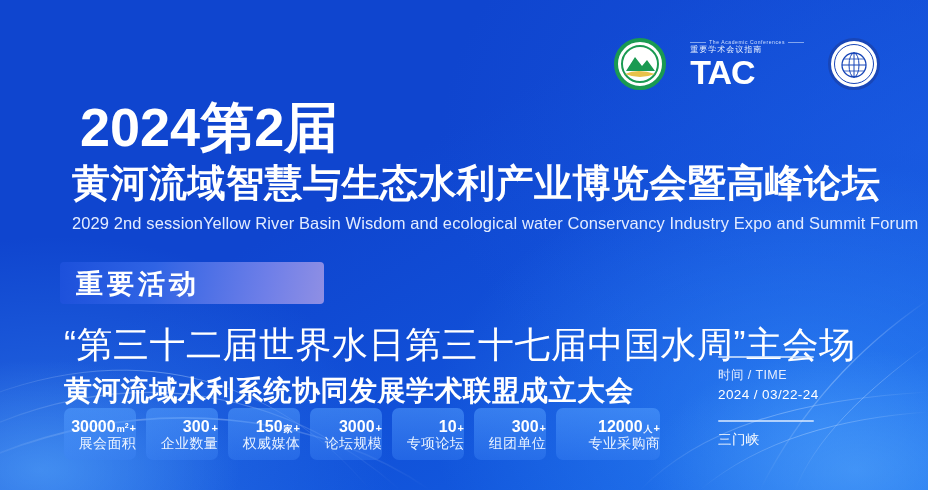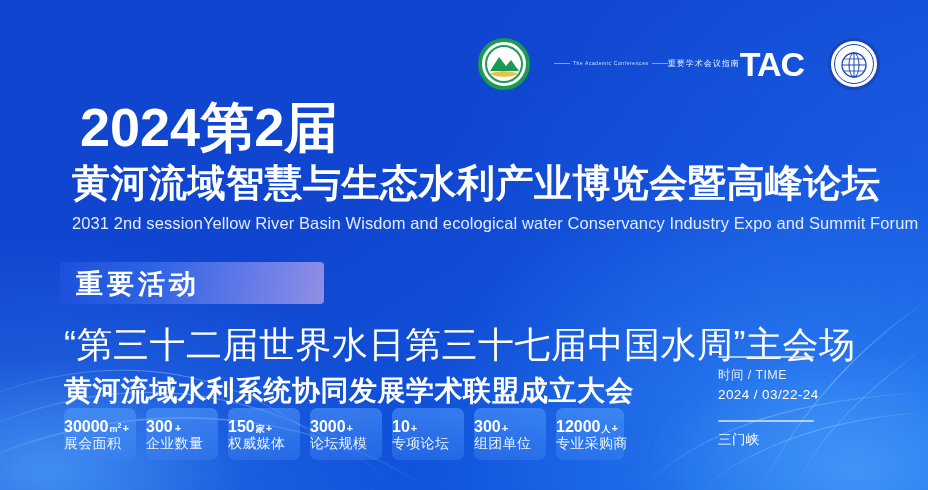--- a/index.html
+++ b/index.html
@@ -28,21 +28,21 @@
     box-sizing:border-box;
     overflow:hidden;
   }
   .logo-green .ring{
     position:absolute;inset:3px;border-radius:50%;border:2px solid #1a9a52;box-sizing:border-box;
   }
   .logo-blue{
     background:#ffffff;border:3px solid #1846b8;box-sizing:border-box;overflow:hidden;
   }
   .logo-blue .ring2{position:absolute;inset:3px;border-radius:50%;border:1.5px solid #1846b8;box-sizing:border-box;}
-  .tac{position:relative;display:flex;flex-direction:row;align-items:center;justify-content:center;padding:0 2px;}
+  .tac{position:relative;display:flex;flex-direction:column;align-items:flex-start;justify-content:center;padding:0 2px;}
   .tac-en{font-size:5px;letter-spacing:.6px;color:#cfe0ff;white-space:nowrap;line-height:1;margin-bottom:1px;
           display:flex;align-items:center;gap:3px;}
   .tac-en .hr{display:block;width:16px;height:1px;background:rgba(220,235,255,.55);}
   .tac-cn{font-size:8px;color:#eaf2ff;letter-spacing:1px;white-space:nowrap;line-height:1;margin-bottom:1px;}
   .tac-mark{font-size:34px;font-weight:700;color:#ffffff;letter-spacing:-1px;line-height:1;
             font-family:"Liberation Sans",sans-serif;}
 
   
   .hl-year{
     position:absolute;left:80px;top:100px;
@@ -78,24 +78,24 @@
   .ev2{
     position:absolute;left:64px;top:374px;
     font-size:28px;font-weight:700;color:#ffffff;letter-spacing:.5px;line-height:1.2;white-space:nowrap;
   }
 
   
   .stats{position:absolute;left:64px;top:408px;display:flex;gap:10px;align-items:flex-start;}
   .stat{
     width:72px;height:52px;border-radius:7px;
     background:linear-gradient(180deg,rgba(86,160,255,.52) 0%,rgba(60,130,245,.40) 100%);
-    display:flex;flex-direction:column;align-items:flex-start;justify-content:center;gap:1px;
+    display:flex;flex-direction:column;align-items:flex-end;justify-content:center;gap:1px;
     box-sizing:border-box;
   }
-  .stat.wide{width:68px;}
+  .stat.wide{width:104px;}
   .stat-num{
     color:#ffffff;font-weight:700;font-size:16px;line-height:1;white-space:nowrap;
     display:flex;align-items:baseline;
   }
   .stat-num .unit{font-size:9px;font-weight:700;margin-left:1px;}
   .stat-num .sup{font-size:7px;vertical-align:super;position:relative;top:-4px;}
   .stat-num .plus{font-size:11px;font-weight:700;margin-left:1px;}
   .stat-label{color:#eaf3ff;font-size:14px;line-height:1;letter-spacing:.3px;white-space:nowrap;}
 
   
@@ -162,21 +162,21 @@
         <line x1="16" y1="21" x2="36" y2="21" stroke="#1846b8" stroke-width=".8"></line>
         <line x1="16" y1="33" x2="36" y2="33" stroke="#1846b8" stroke-width=".8"></line>
         <path d="M26 14 v26" stroke="#1846b8" stroke-width="1"></path>
       </svg>
     </div>
 
   </div>
 
   <div class="hl-year">2024第2届</div>
   <div class="hl-main">黄河流域智慧与生态水利产业博览会暨高峰论坛</div>
-  <div class="hl-en">2031 2nd sessionYellow River Basin Wisdom and ecological water Conservancy Industry Expo and Summit Forum</div>
+  <div class="hl-en">2029 2nd sessionYellow River Basin Wisdom and ecological water Conservancy Industry Expo and Summit Forum</div>
 
   <div class="tag"></div>
   <div class="tag-text">重要活动</div>
 
   <div class="ev1">“第三十二届世界水日第三十七届中国水周”主会场</div>
   <div class="ev2">黄河流域水利系统协同发展学术联盟成立大会</div>
 
   <div class="stats">
     <div class="stat">
       <span class="stat-num">

